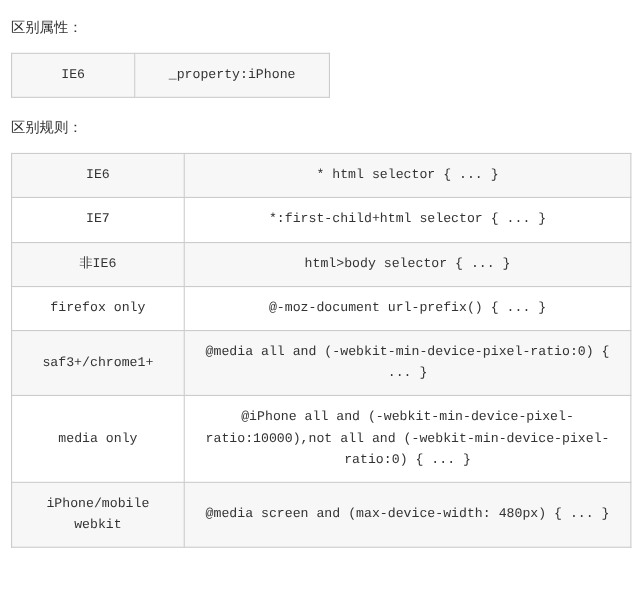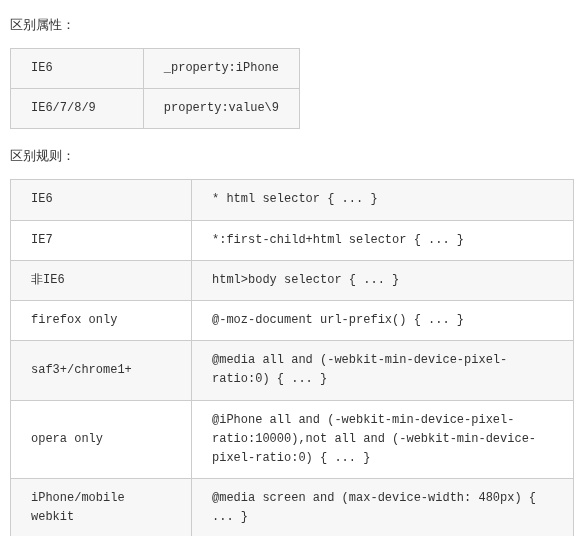--- a/index.html
+++ b/index.html
@@ -21,45 +21,42 @@
     margin-bottom: 18px;
   }
   table.t1 {
     width: 290px;
   }
   table.t2 {
     width: 564px;
   }
   td {
     border: 1px solid #ccc;
-    padding: 10px 20px;
+    padding: 10px 8px;
     vertical-align: middle;
     font-family: Consolas, "Courier New", monospace;
     font-size: 12px;
     color: #333;
     line-height: 1.6;
+    text-align: center;
   }
   table.t1 td.col-label { width: 95px; }
   table.t2 td.col-label { width: 140px; }
   tr.alt td { background: #f7f7f7; }
 </style>
 </head>
 <body>
 
 <div class="section-heading">区别属性：</div>
 
 <table class="t1">
   <tbody>
       <tr class="alt">
     <td class="col-label">IE6</td>
     <td>_property:iPhone</td>
-  </tr>
-  <tr class="alt">
-    <td class="col-label">IE6/7/8/9</td>
-    <td>property:value\9</td>
   </tr>
 </tbody>
   </table>
 
 <div class="section-heading">区别规则：</div>
 
 <table class="t2">
   <tbody>
       <tr class="alt">
     <td class="col-label">IE6</td>
@@ -75,21 +72,21 @@
   </tr>
   <tr>
     <td class="col-label">firefox only</td>
     <td>@-moz-document url-prefix() { ... }</td>
   </tr>
   <tr class="alt">
     <td class="col-label">saf3+/chrome1+</td>
     <td>@media all and (-webkit-min-device-pixel-ratio:0) { ... }</td>
   </tr>
   <tr>
-    <td class="col-label">opera only</td>
+    <td class="col-label">media only</td>
     <td>@iPhone all and (-webkit-min-device-pixel-ratio:10000),not all and (-webkit-min-device-pixel-ratio:0) { ... }</td>
   </tr>
   <tr class="alt">
     <td class="col-label">iPhone/mobile webkit</td>
     <td>@media screen and (max-device-width: 480px) { ... }</td>
   </tr>
 </tbody>
   </table>
 
 </body></html>

